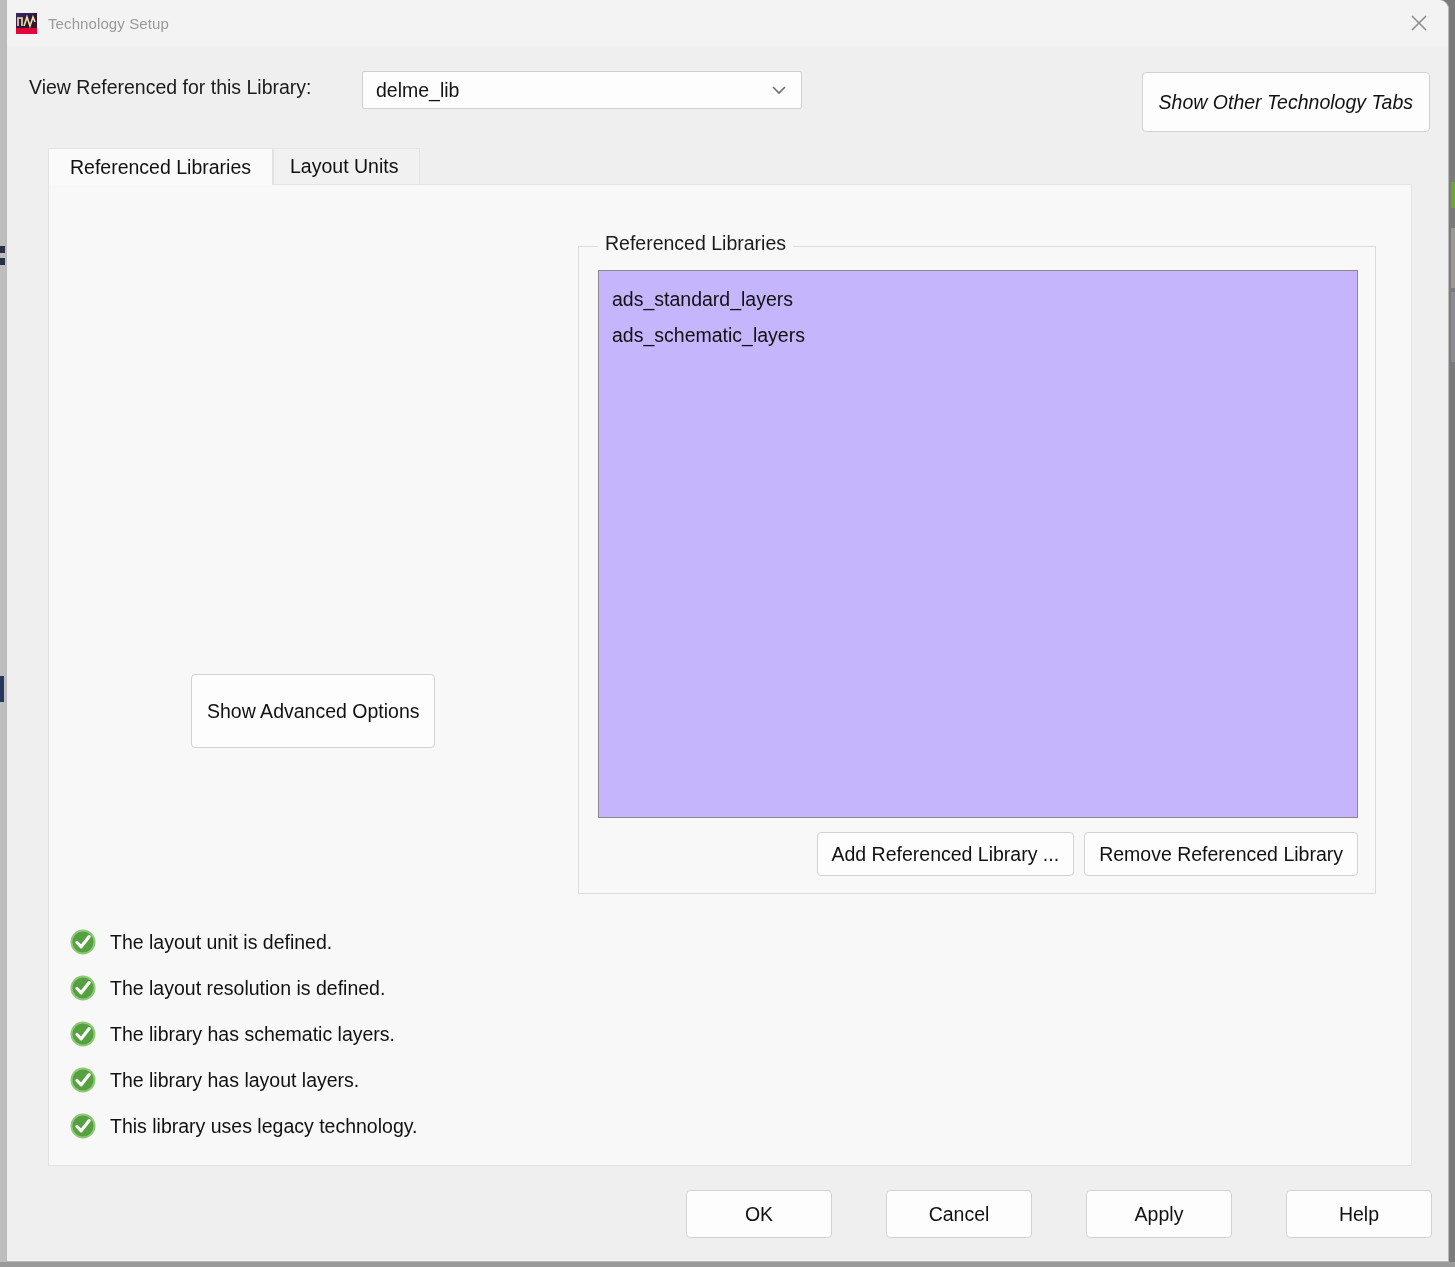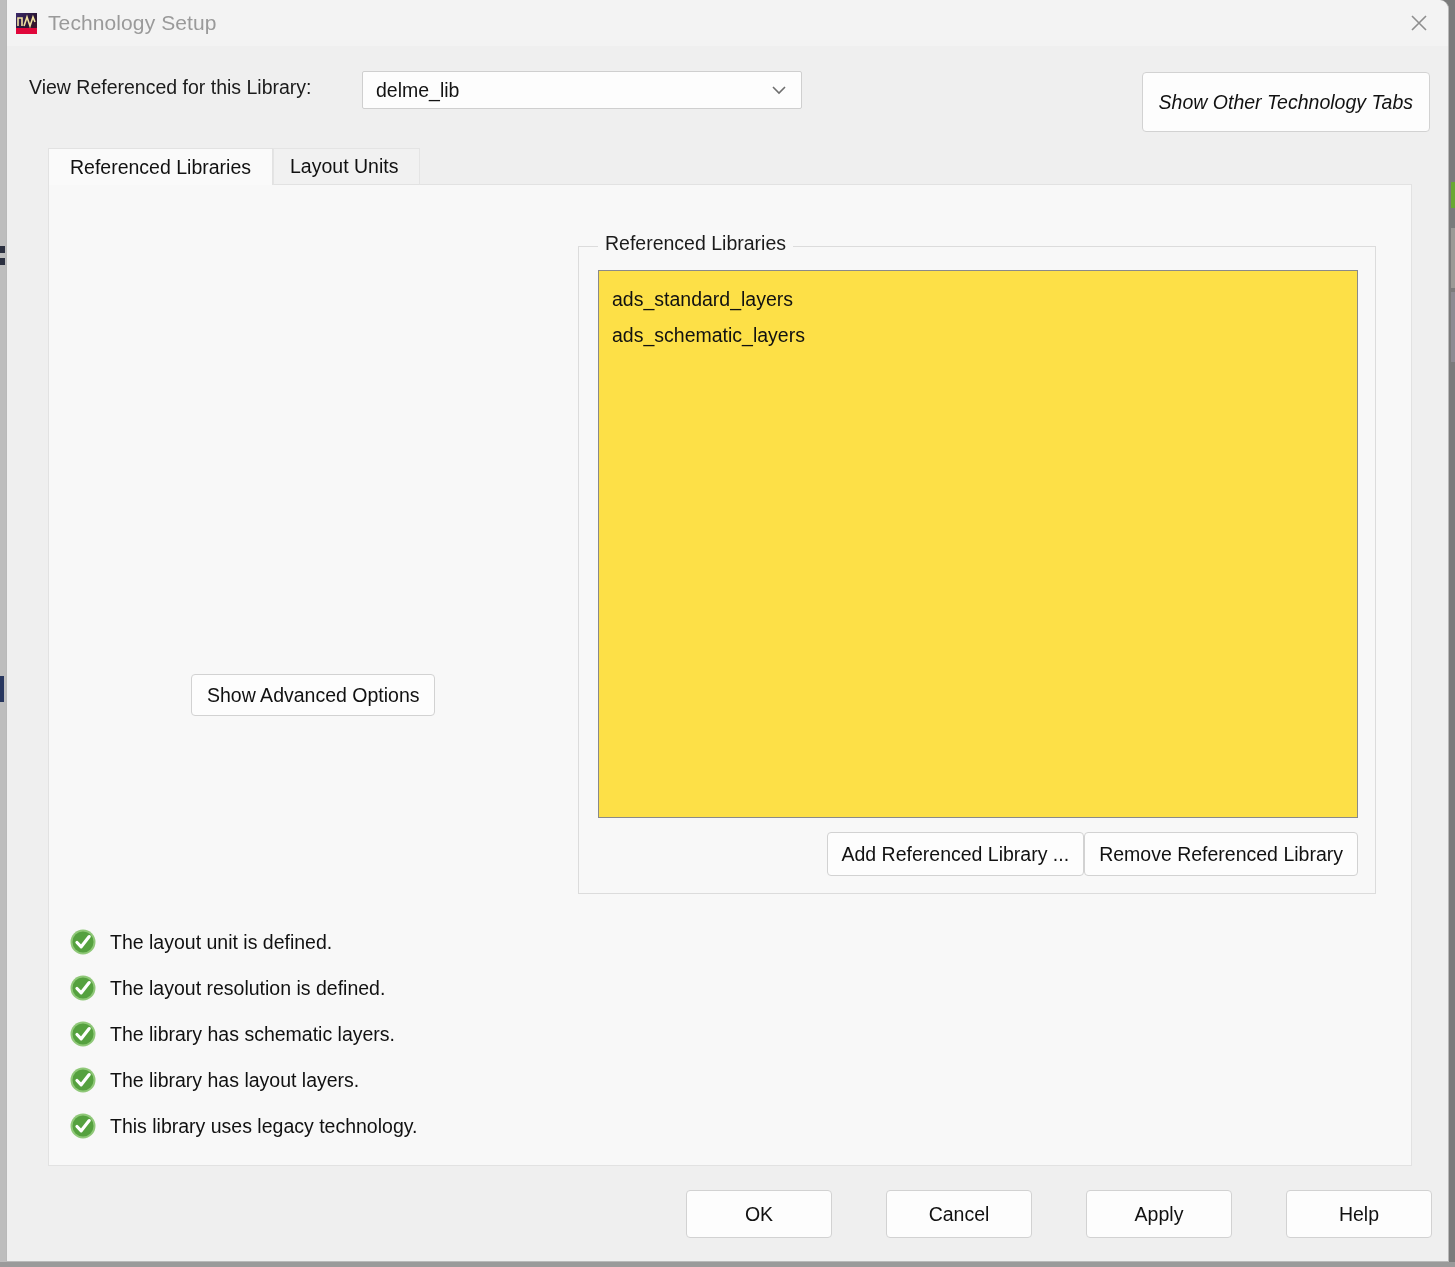--- a/index.html
+++ b/index.html
@@ -50,21 +50,21 @@
   }
   #title-icon {
     width: 21px;
     height: 21px;
     margin-left: 9px;
     margin-right: 11px;
     position: relative;
     flex: 0 0 auto;
   }
   #title-text {
-    font-size: 21px;
+    font-size: 15px;
     color: #9a9a9a;
     letter-spacing: 0.1px;
   }
   #close-btn {
     position: absolute;
     right: 0;
     top: 0;
     width: 58px;
     height: 46px;
     display: flex;
@@ -178,21 +178,21 @@
     box-sizing: border-box;
     z-index: 2;
   }
 
   
   #show-advanced {
     position: absolute;
     left: 142px;
     top: 489px;
     height: 40px;
-    padding: 0 15px;
+    padding: 16px 15px;
     background: #fdfdfd;
     border: 1px solid #d2d2d2;
     border-radius: 4px;
     font-size: 19.5px;
     color: #111;
     font-family: "Liberation Sans", sans-serif;
     display: flex;
     align-items: center;
     justify-content: center;
     cursor: default;
@@ -216,42 +216,42 @@
     padding: 0 7px;
     font-size: 19.5px;
     color: #1b1b1b;
   }
   #reflib-list {
     position: absolute;
     left: 549px;
     top: 85px;
     width: 760px;
     height: 548px;
-    background: #fde047;
+    background: #c4b5fd;
     border: 1px solid #8a8a8a;
     box-sizing: border-box;
     overflow: hidden;
     padding-top: 10px;
   }
   .list-item {
     height: 36px;
     line-height: 36px;
     padding-left: 13px;
     font-size: 19.5px;
     color: #111;
     cursor: default;
   }
   #reflib-buttons {
     position: absolute;
     left: 549px;
     top: 647px;
     width: 760px;
     display: flex;
     justify-content: flex-end;
-    gap: 0;
+    gap: 10px;
   }
   .grp-btn {
     height: 42px;
     padding: 0 14px;
     background: #fdfdfd;
     border: 1px solid #d2d2d2;
     border-radius: 4px;
     font-size: 19.5px;
     color: #111;
     font-family: "Liberation Sans", sans-serif;

